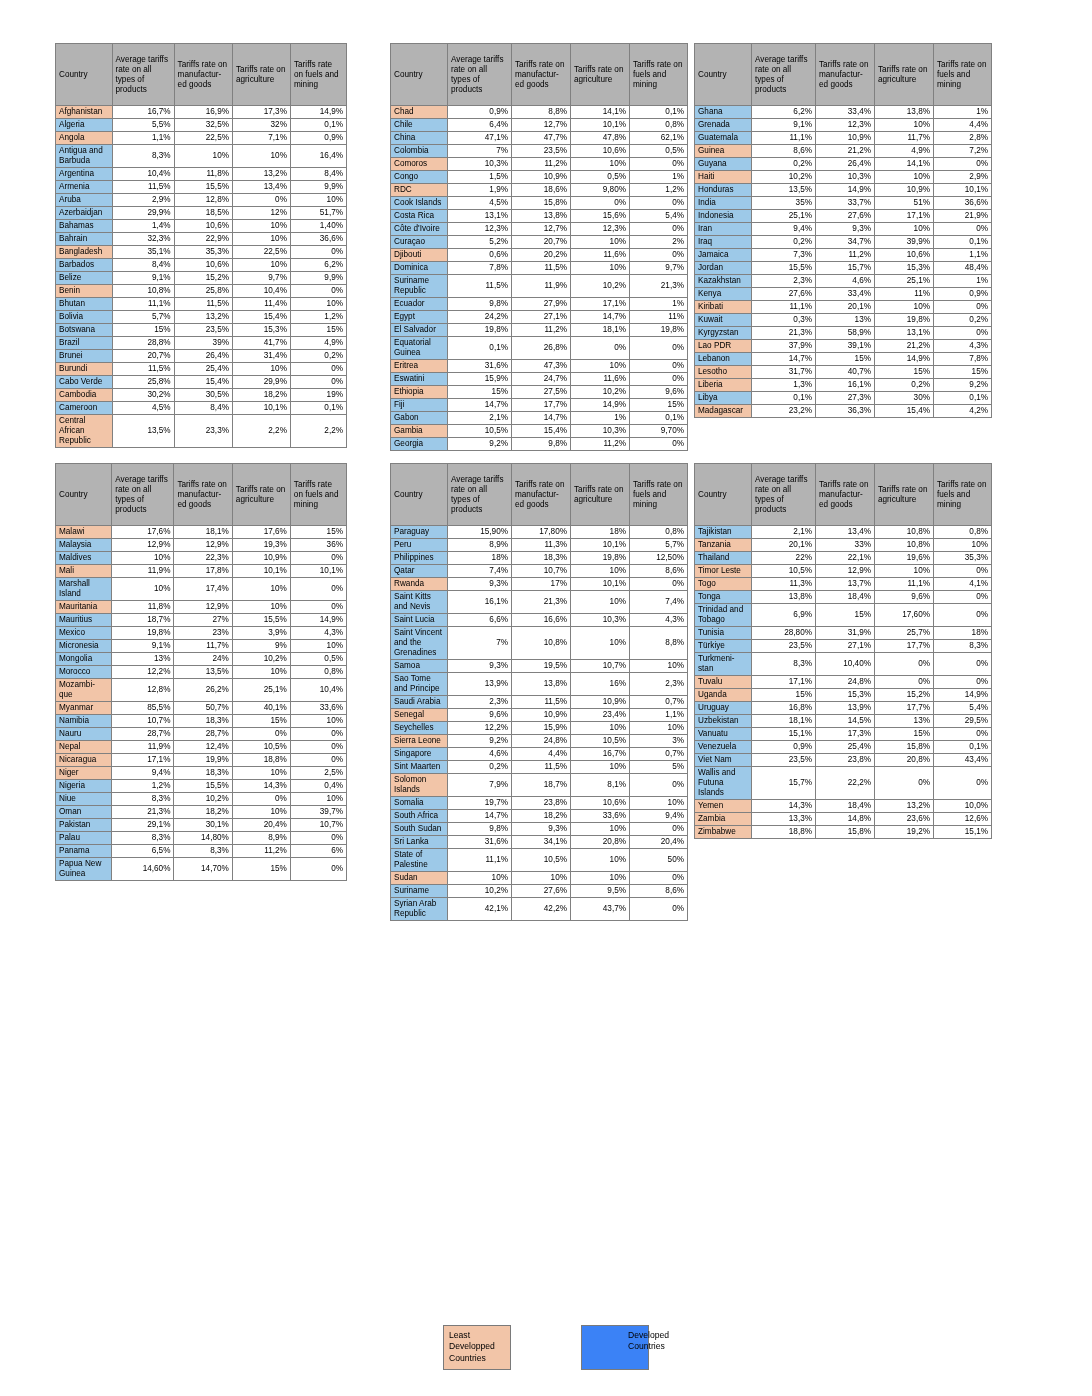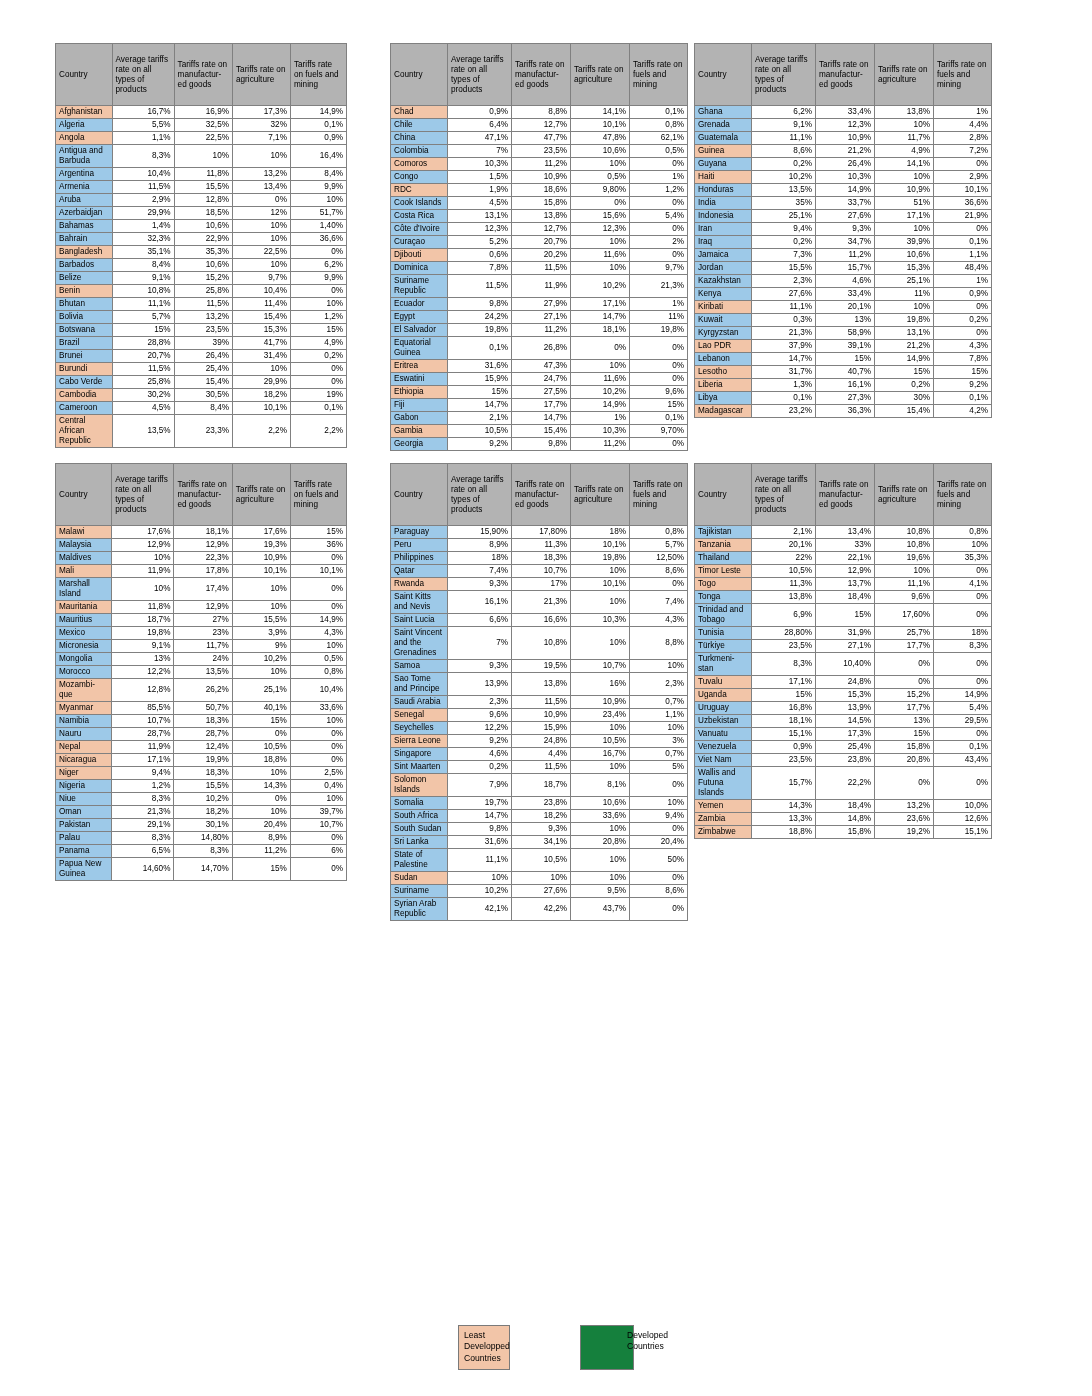--- a/index.html
+++ b/index.html
@@ -98,25 +98,25 @@
     justify-content: center;
     gap: 70px;
   }
   .legend-box {
     border: 1px solid #7a7a7a;
     font-size: 8.6px;
     line-height: 1.32;
     padding: 4px 6px 5px 5px;
     box-sizing: border-box;
     color: #000;
-    width: 52px;
+    width: 68px;
     min-height: 44px;
   }
   .legend-ldc { background: #f2c5a8; }
-  .legend-dev { background: #15803d; padding-left: 46px; }
+  .legend-dev { background: #3b82f6; padding-left: 46px; }
 </style>
 </head>
 <body>
 
 <div id="sheet">
 
   <div class="grid">
     <div class="band band-top">
       <div class="slot slot-1">
           <table class="tariff">

